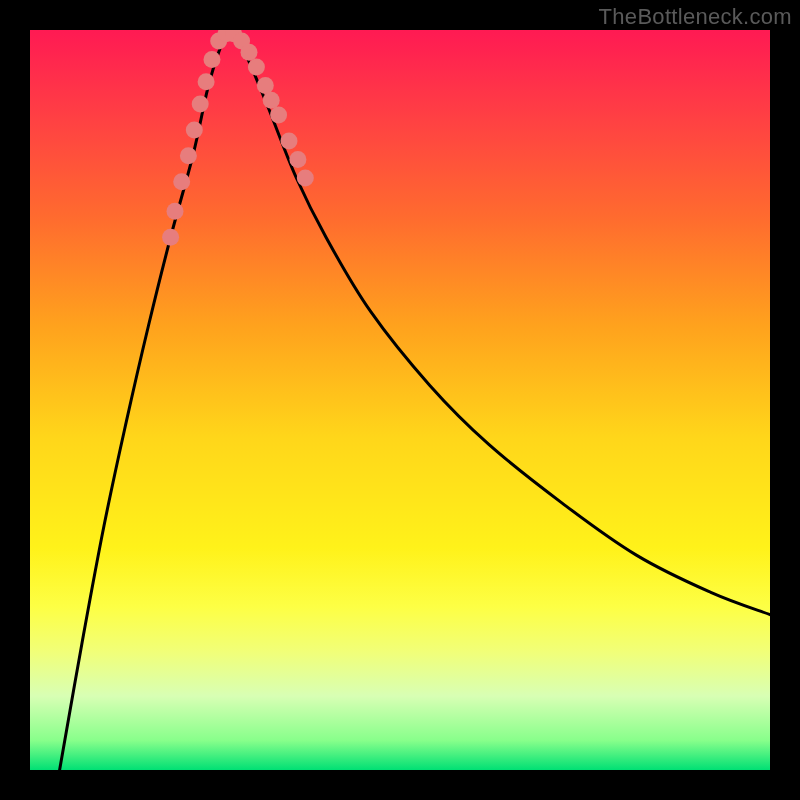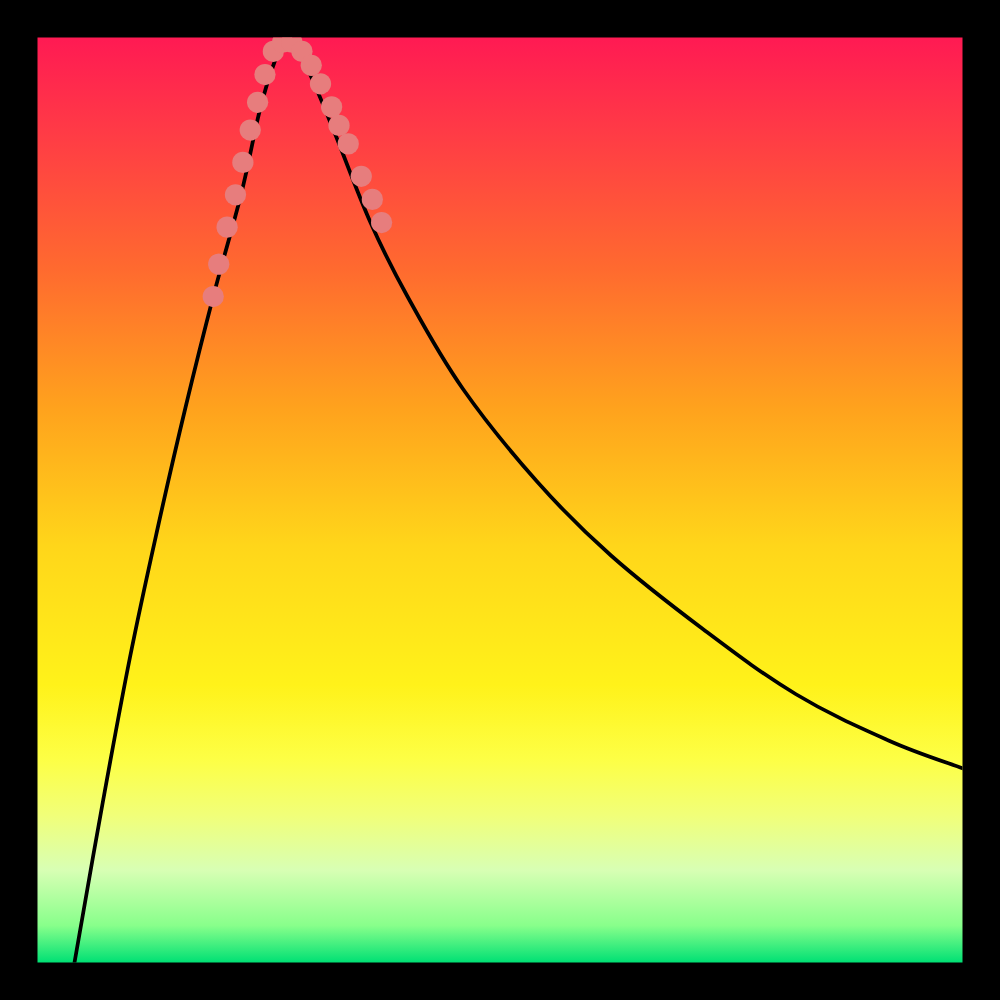--- a/index.html
+++ b/index.html
@@ -53,20 +53,21 @@
   svg.curve {
     position: absolute;
     left: 0;
     top: 0;
   }
 </style>
 </head>
 <body>
 
 <div class="frame">
+  <div class="watermark">TheBottleneck.com</div>
 
   <div class="plot">
     <svg class="curve" width="740" height="740" viewBox="0 0 740 740">
       <g id="curve-path">
           <path d="M 29.6 740.0 C 33.6 717.4, 43.8 658.2, 51.8 614.2 C 59.8 570.2, 66.0 535.8, 74.0 495.8 C 82.0 455.8, 88.2 428.2, 96.2 392.2 C 104.2 356.2, 110.4 329.3, 118.4 296.0 C 126.4 262.7, 132.6 237.8, 140.6 207.2 C 148.6 176.6, 156.1 152.4, 162.8 125.8 C 169.5 99.2, 172.9 77.8, 177.6 59.2 C 182.3 40.6, 184.7 32.9, 188.7 22.2 C 192.7 11.5, 195.1 0.0, 199.8 0.0 C 204.5 0.0, 207.9 8.9, 214.6 22.2 C 221.3 35.5, 227.5 51.4, 236.8 74.0 C 246.1 96.6, 255.7 124.0, 266.4 148.0 C 277.1 172.0, 282.7 183.2, 296.0 207.2 C 309.3 231.2, 321.8 254.6, 340.4 281.2 C 359.0 307.8, 378.3 331.2, 399.6 355.2 C 420.9 379.2, 434.8 393.1, 458.8 414.4 C 482.8 435.7, 506.2 453.6, 532.8 473.6 C 559.4 493.6, 580.2 509.4, 606.8 525.4 C 633.4 541.4, 656.8 551.7, 680.8 562.4 C 704.8 573.1, 729.3 580.6, 740.0 584.6" fill="none" stroke="#000000" stroke-width="3" stroke-linecap="round"></path>
         </g>
       <g id="markers">
           <circle cx="140.6" cy="207.2" r="8.5" fill="#e77d7d"></circle>
           <circle cx="145.0" cy="181.3" r="8.5" fill="#e77d7d"></circle>
           <circle cx="151.7" cy="151.7" r="8.5" fill="#e77d7d"></circle>

